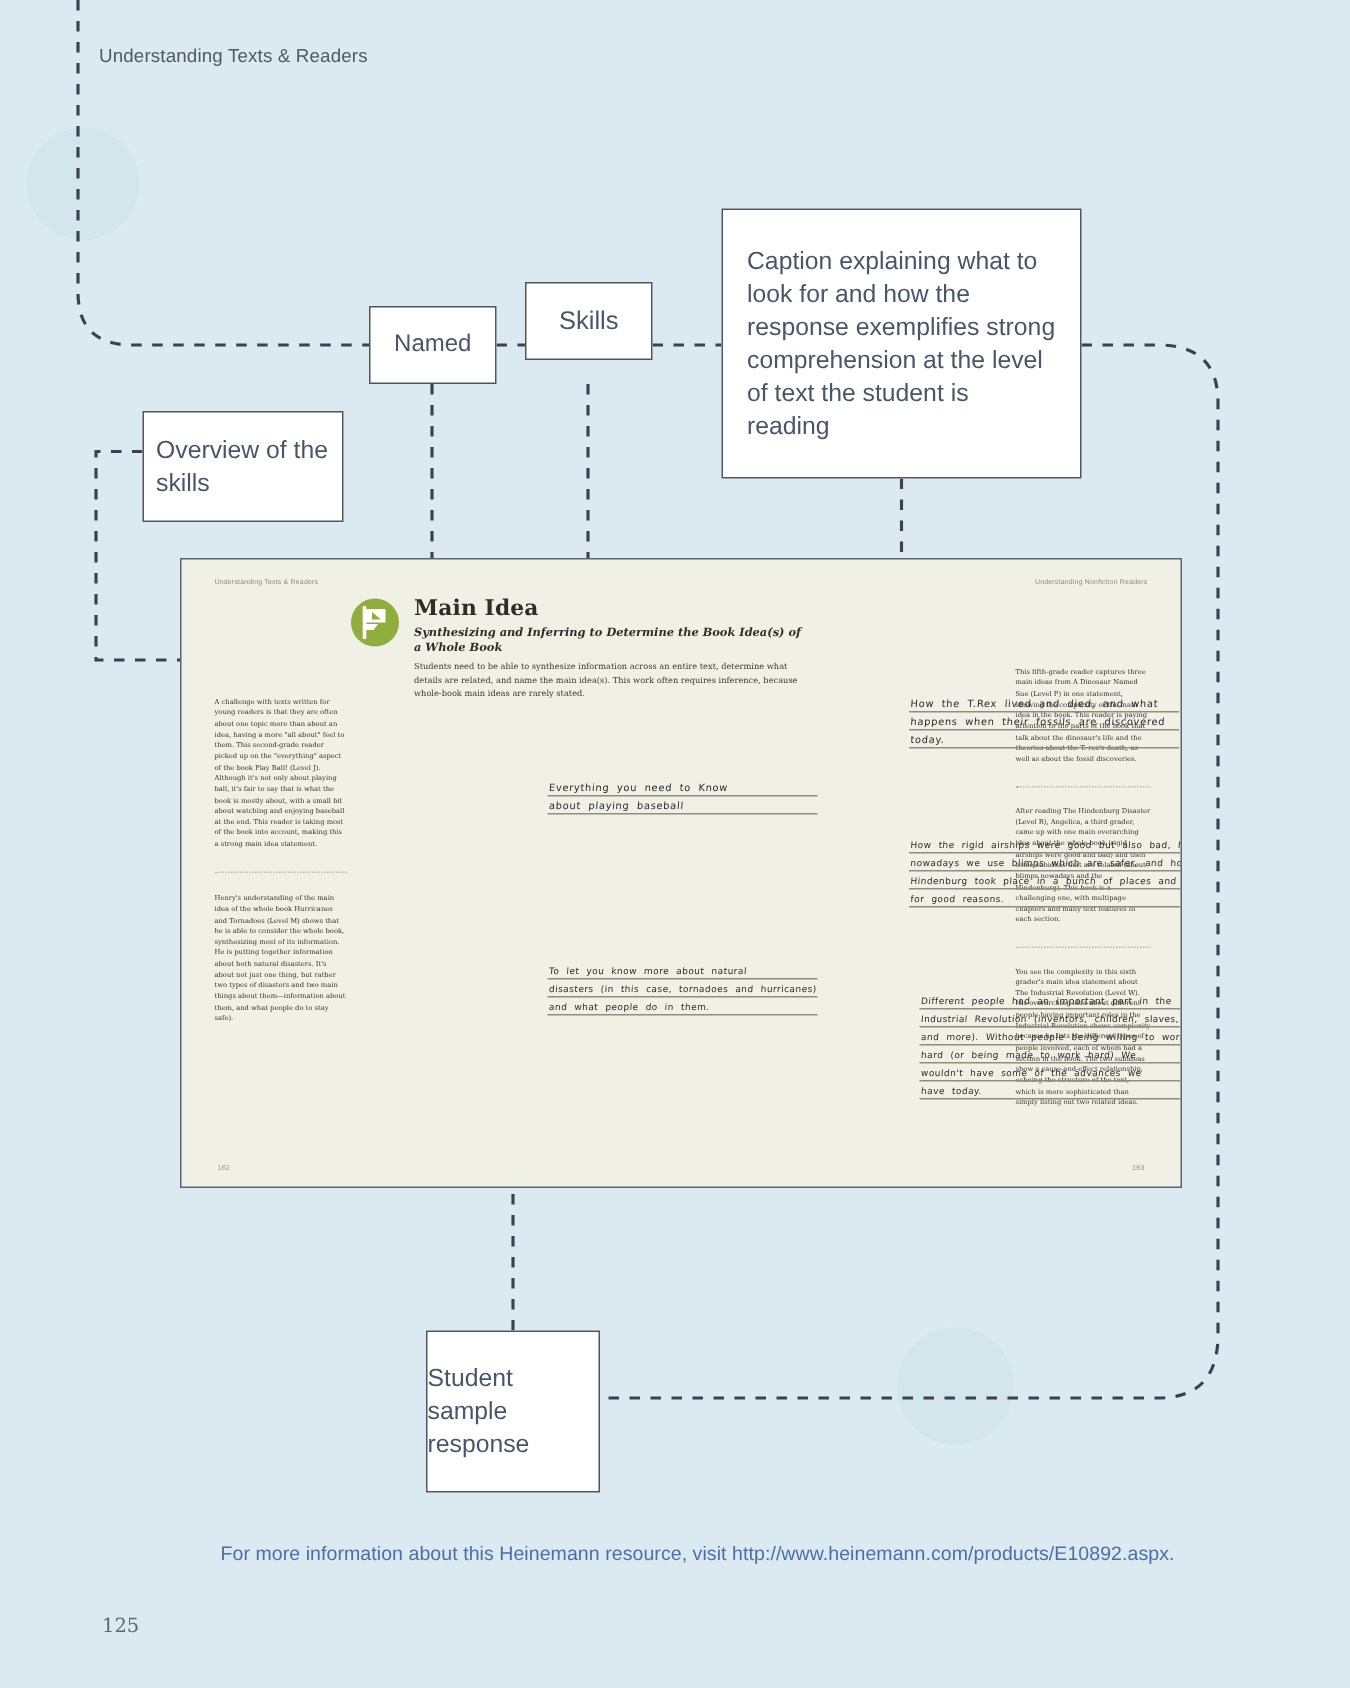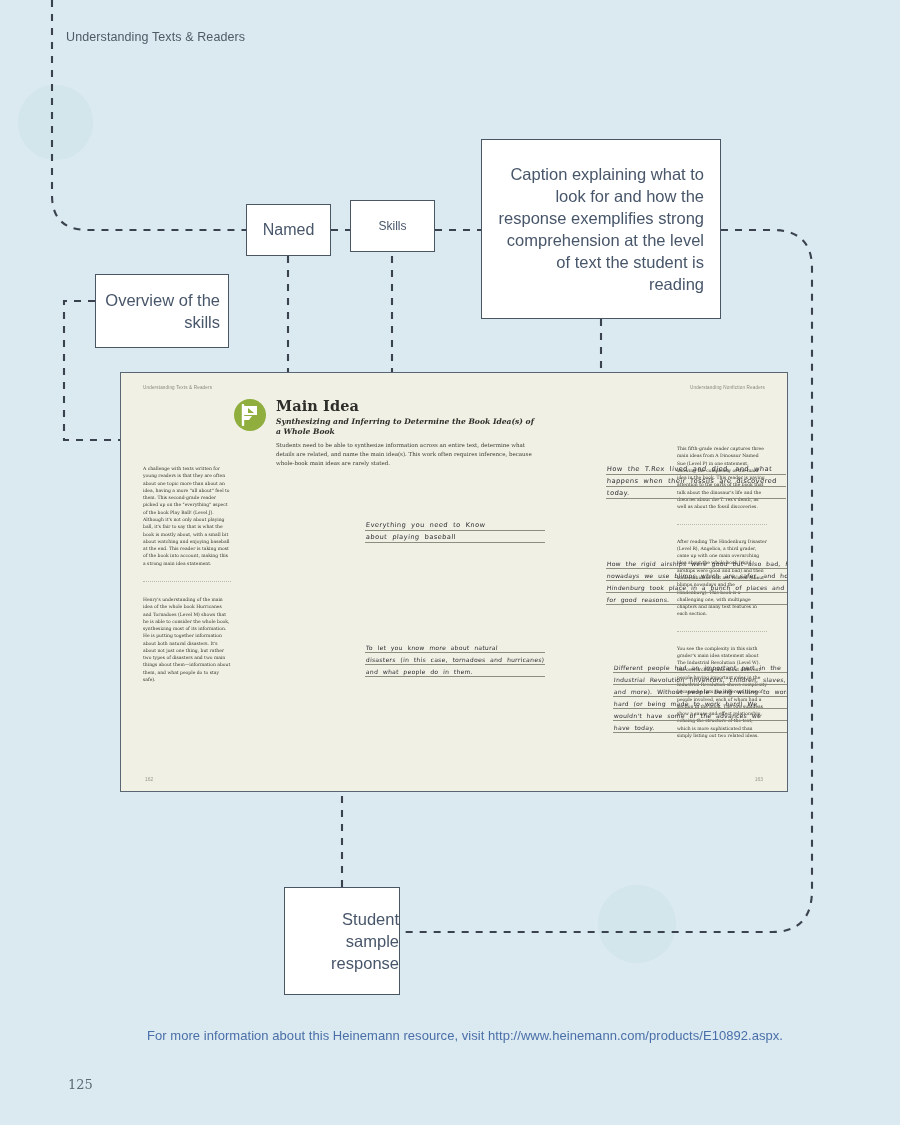--- a/index.html
+++ b/index.html
@@ -26,26 +26,26 @@
     font-size:12.5px;color:#4e5b66;letter-spacing:.1px;
   }
 
   
   .callout{
     position:absolute;
     background:#ffffff;
     border:1.6px solid #4a5663;
     color:#48566a;
     display:flex;align-items:center;justify-content:center;
-    text-align:right;
+    text-align:left;
     line-height:1.34;
     box-sizing:border-box;
   }
   #box-goal{left:246px;top:204px;width:85px;height:52px;font-size:16px;}
-  #box-skills{left:350px;top:200px;width:85px;height:52px;font-size:12px;}
+  #box-skills{left:350px;top:188px;width:85px;height:52px;font-size:17px;}
   #box-caption{left:481px;top:139px;width:240px;height:180px;font-size:16.5px;padding:10px 16px;}
   #box-overview{left:95px;top:274px;width:134px;height:74px;font-size:16.5px;padding:4px 8px;}
   #box-student{left:284px;top:887px;width:116px;height:108px;font-size:16.5px;padding:4px 0;}
 
   
   #spread{
     position:absolute;left:120px;top:372px;width:668px;height:420px;
     border:1.8px solid #5a6672;
     background:#f0f0e4;
     box-sizing:border-box;

